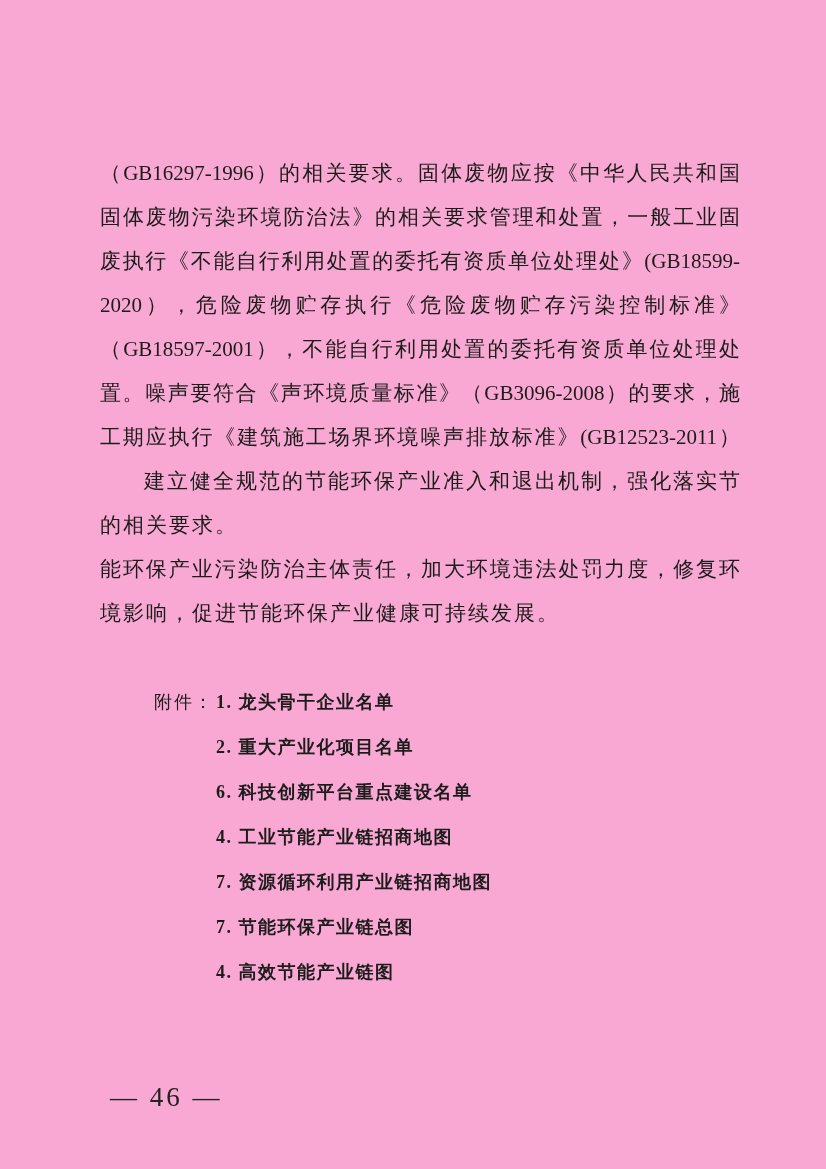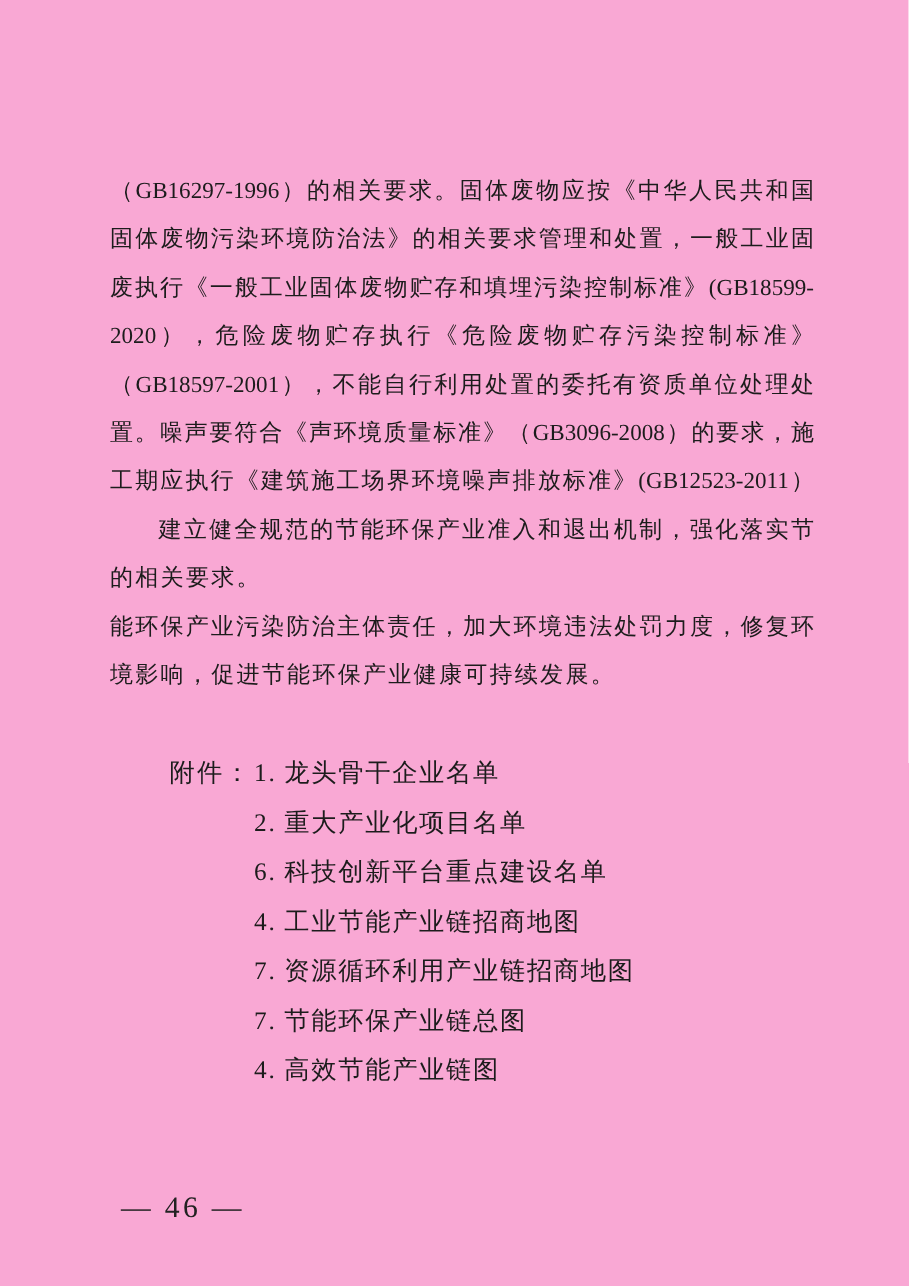--- a/index.html
+++ b/index.html
@@ -39,55 +39,56 @@
   .tline.indent2 {
     text-indent: 44px;
   }
   .attachments {
     position: absolute;
     left: 100px;
     top: 680px;
     width: 640px;
     display: flex;
     align-items: flex-start;
-    font-size: 23px;
+    font-size: 18px;
   }
   .attach-label {
     margin-left: 54px;
     line-height: 45px;
     letter-spacing: 2px;
     white-space: nowrap;
   }
   .attach-list {
     margin-left: 2px;
   }
   .attach-item {
     height: 45px;
     line-height: 45px;
     letter-spacing: 1.5px;
     white-space: nowrap;
+    font-weight: bold;
   }
   .page-number {
     position: absolute;
     left: 110px;
     top: 1082px;
     font-size: 27px;
     letter-spacing: 3px;
     color: #222222;
   }
 </style>
 </head>
 <body>
 
 <div class="page">
 
   <div class="body-text">
     <div class="tline jfull">（GB16297-1996）的相关要求。固体废物应按《中华人民共和国</div>
     <div class="tline jfull">固体废物污染环境防治法》的相关要求管理和处置，一般工业固</div>
-    <div class="tline jfull">废执行《一般工业固体废物贮存和填埋污染控制标准》(GB18599-</div>
+    <div class="tline jfull">废执行《不能自行利用处置的委托有资质单位处理处》(GB18599-</div>
     <div class="tline jfull">2020），危险废物贮存执行《危险废物贮存污染控制标准》</div>
     <div class="tline jfull">（GB18597-2001），不能自行利用处置的委托有资质单位处理处</div>
     <div class="tline jfull">置。噪声要符合《声环境质量标准》（GB3096-2008）的要求，施</div>
     <div class="tline jfull">工期应执行《建筑施工场界环境噪声排放标准》(GB12523-2011）</div>
     <div class="tline jfull indent2">建立健全规范的节能环保产业准入和退出机制，强化落实节</div>
 
     <div class="tline">的相关要求。</div>
     <div class="tline jfull">能环保产业污染防治主体责任，加大环境违法处罚力度，修复环</div>
     <div class="tline">境影响，促进节能环保产业健康可持续发展。</div>
   </div>

